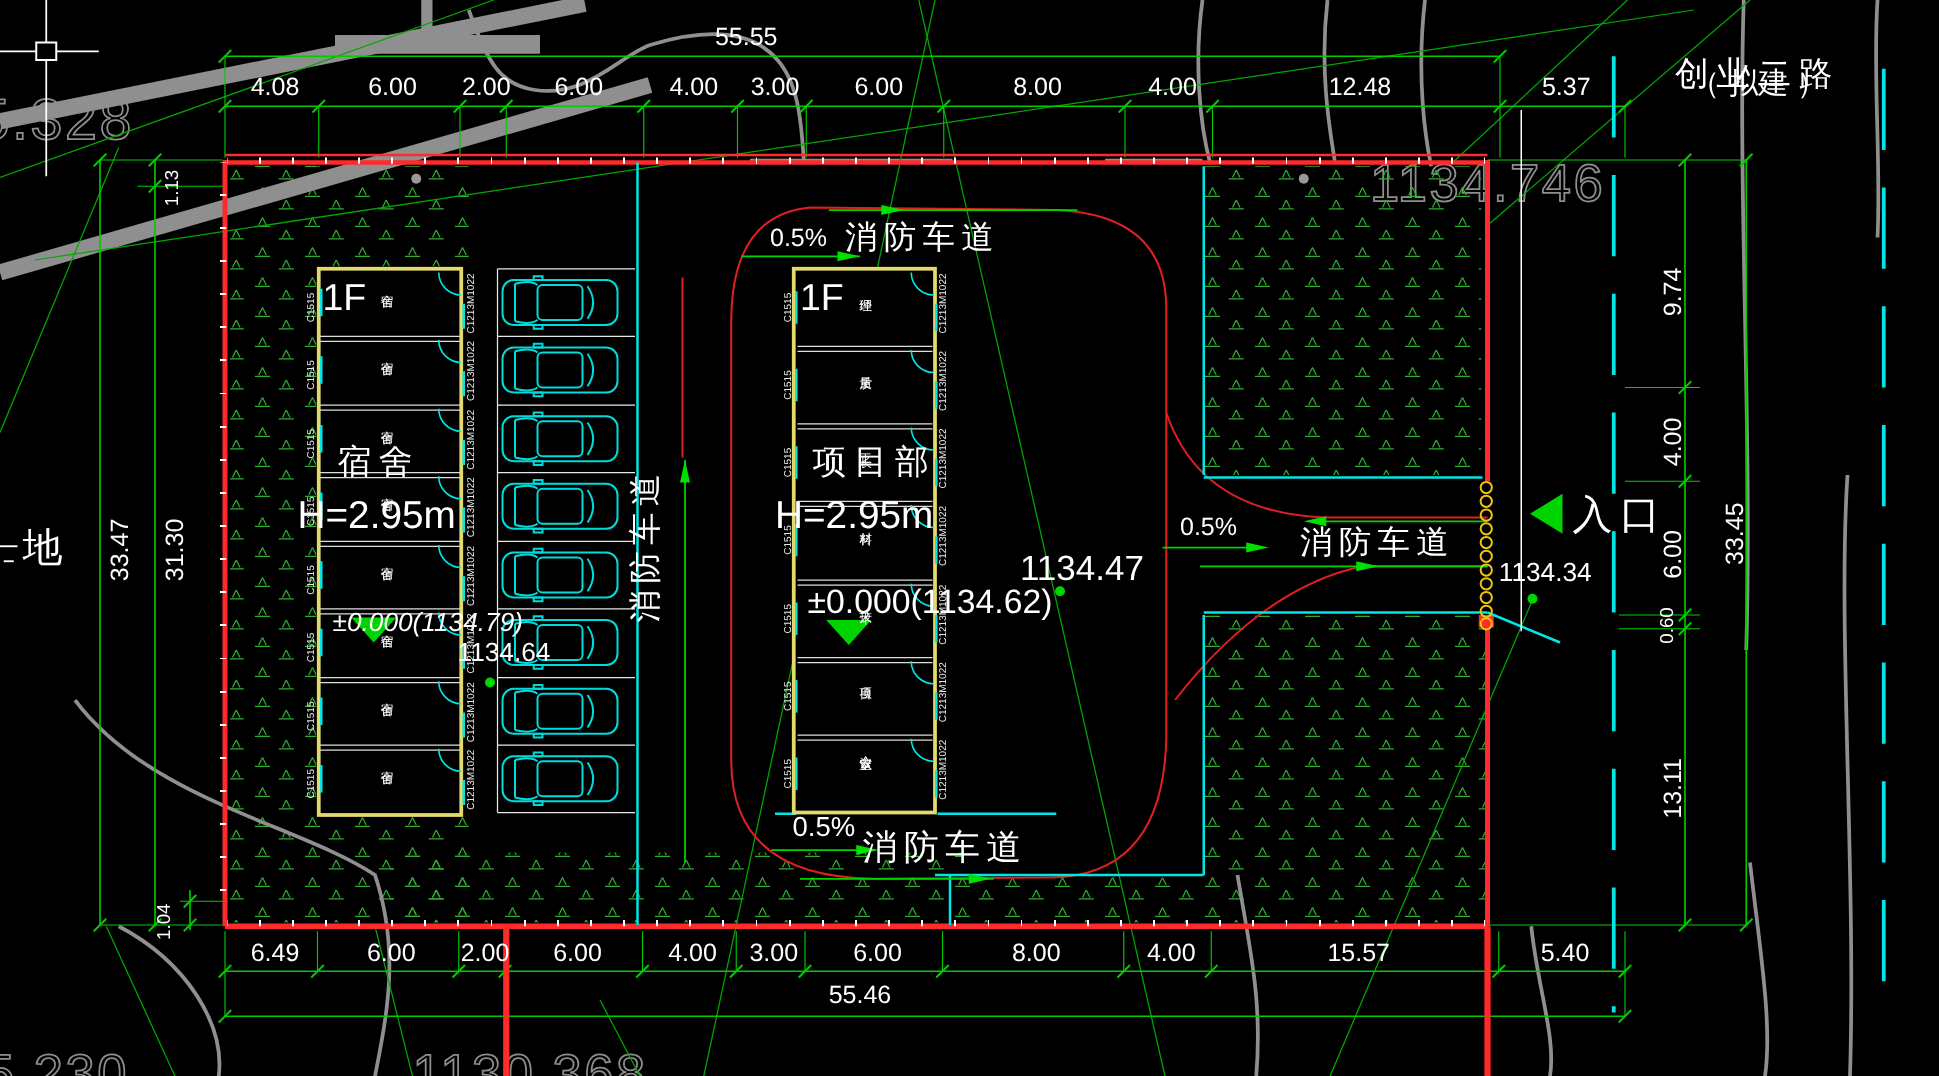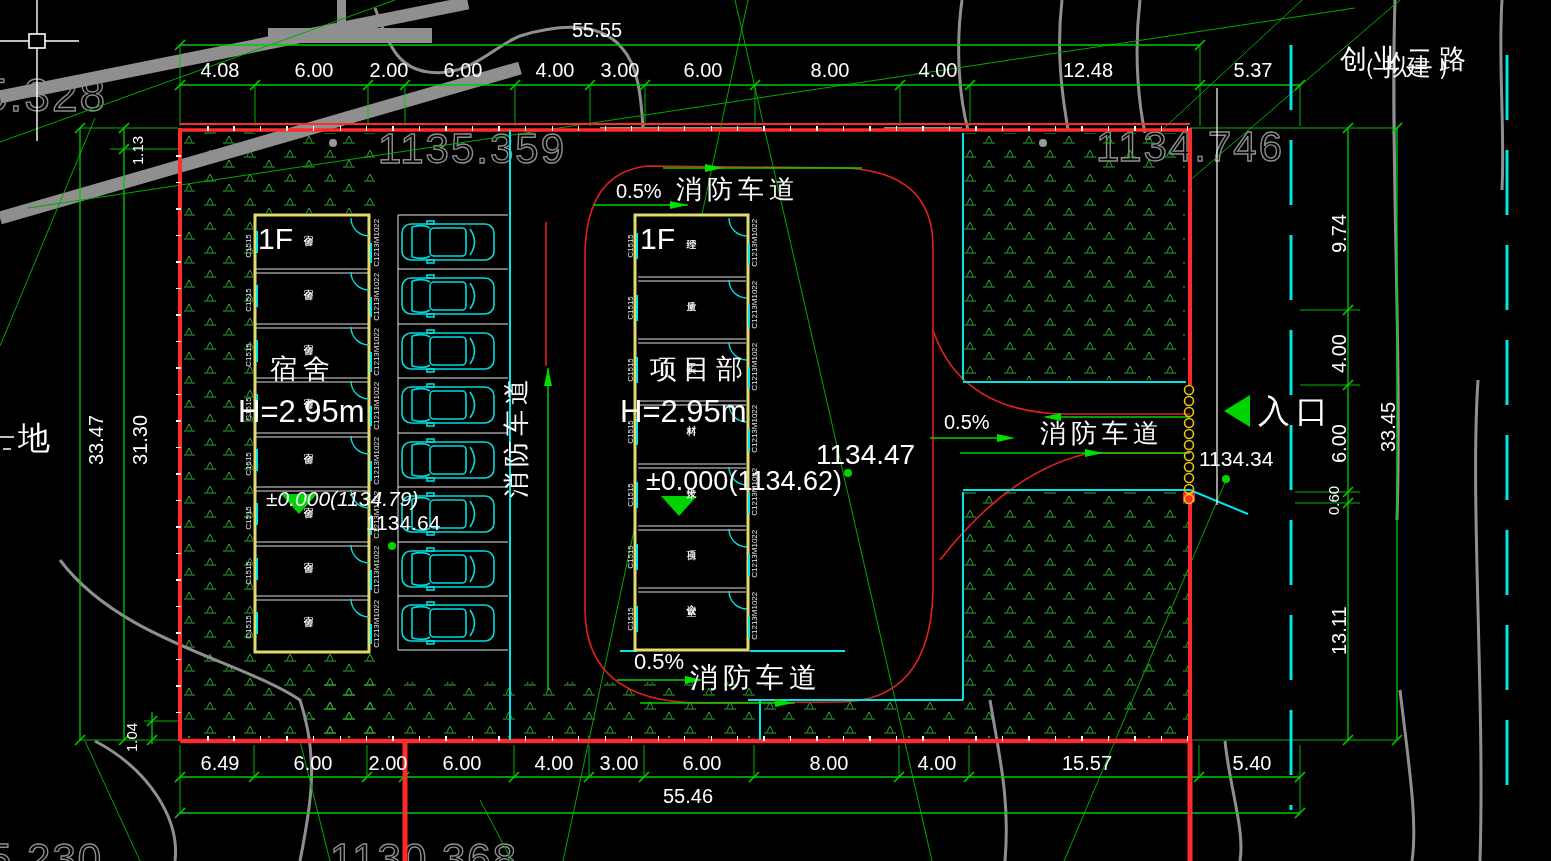--- a/index.html
+++ b/index.html
@@ -294,21 +294,20 @@
     <line x1="0" y1="437" x2="14" y2="437" stroke-width="1.5"></line>
     <line x1="3" y1="449" x2="11" y2="449" stroke-width="1.5"></line>
   </g>
 </svg>
 
 <div class="ticks-h" style="left:182px;top:126px;width:1006px;"></div>
 <div class="ticks-h" style="left:182px;top:736px;width:1006px;"></div>
 <div class="ticks-v" style="left:176px;top:130px;height:608px;"></div>
 
 <span class="ghost" style="left:-18px;top:72px;font-size:46px;">5.328</span>
-<span class="ghost" style="left:378px;top:128px;">1135.359</span>
 <span class="ghost" style="left:1096px;top:126px;">1134.746</span>
 <span class="ghost" style="left:-12px;top:838px;">5.230</span>
 <span class="ghost" style="left:330px;top:838px;">1130.368</span>
 
 <span class="t dt" style="left:559px;top:20px;">55.55</span>
 <span class="t dt" style="left:182px;top:60px;">4.08</span>
 <span class="t dt" style="left:276px;top:60px;">6.00</span>
 <span class="t dt" style="left:351px;top:60px;">2.00</span>
 <span class="t dt" style="left:425px;top:60px;">6.00</span>
 <span class="t dt" style="left:517px;top:60px;">4.00</span>

